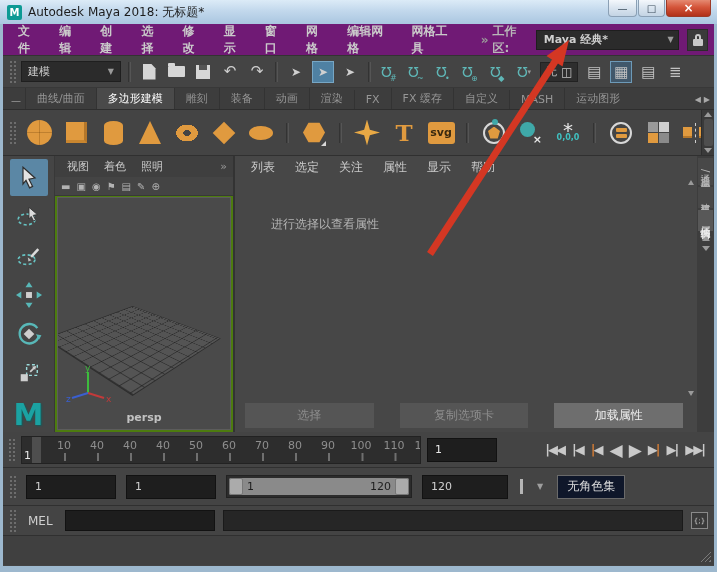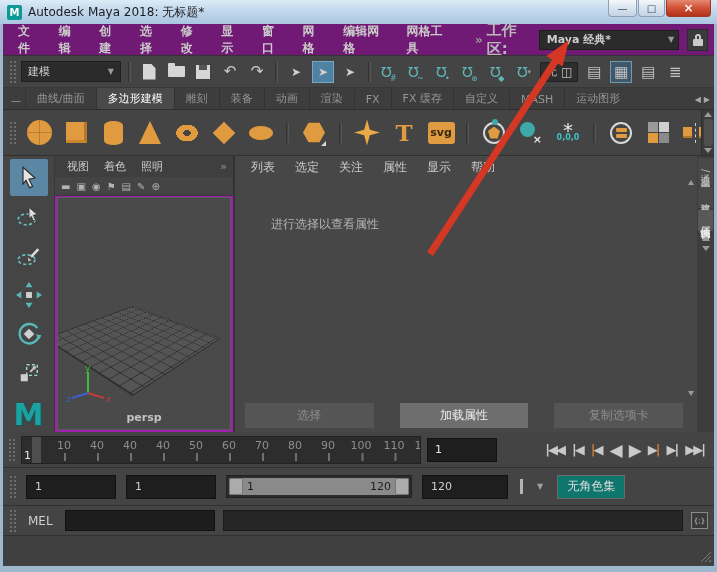--- a/index.html
+++ b/index.html
@@ -15,21 +15,21 @@
   .wb { height:17px; display:flex; align-items:center; justify-content:center; font-size:10px; color:#3a4a5a; border:1px solid #8ba0b5; border-top:none; border-radius:0 0 4px 4px; background:linear-gradient(#f4f8fc,#d9e4ef 50%,#c4d4e4); margin-left:1px; }
   .wb.min { width:29px; } .wb.max { width:27px; }
   .wb.close { width:45px; background:linear-gradient(#e58a72,#d4553a 45%,#b1311a); color:#fff; font-weight:bold; font-size:12px; border-color:#9c3a28; }
 
   
   .frame { position:absolute; left:3px; right:3px; top:24px; bottom:6px; background:#444; overflow:hidden; }
 
   .menubar { height:32px; background:#701a75; display:flex; align-items:center; padding:0 6px; border-bottom:1px solid #333;font-weight:bold; }
   .menu-item { padding:0 9px; font-size:12px; color:#cacaca; cursor:default; }
   .mb-overflow { color:#9a9a9a; margin:0 4px 0 14px; font-size:12px; }
-  .ws-label { color:#b8b8b8; font-size:15px; margin-right:4px; }
+  .ws-label { color:#b8b8b8; font-size:12px; margin-right:4px; }
   .ws-select { width:148px; height:20px; background:#2b2b2b; border:1px solid #1e1e1e; display:flex; align-items:center; padding-left:7px; color:#cfcfcf; position:relative; }
   .ws-select .arr { position:absolute; right:4px; font-size:8px; color:#9a9a9a; }
   .lock-btn { width:22px; height:22px; margin-left:8px; background:#3a3a3a; border:1px solid #2c2c2c; position:relative; }
   .lock-body { position:absolute; left:5px; bottom:4px; width:10px; height:7px; background:#c9c9c9; border-radius:1px; }
   .lock-shackle { position:absolute; left:7px; top:4px; width:6px; height:6px; border:2px solid #c9c9c9; border-bottom:none; border-radius:4px 4px 0 0; }
 
   
   .statusline { height:32px; background:#444; display:flex; align-items:center; gap:5px; padding:0 6px; border-bottom:1px solid #383838; }
   .dots { width:7px; height:24px; background-image:radial-gradient(#6d6d6d 1px, transparent 1.2px); background-size:4px 4px; }
   .mode-select { width:100px; height:21px; background:#2b2b2b; border:1px solid #1f1f1f; display:flex; align-items:center; justify-content:space-between; padding:0 6px; color:#cfcfcf; }
@@ -92,21 +92,21 @@
   .tri-down { width:0;height:0;border-left:4px solid transparent;border-right:4px solid transparent;border-top:5px solid #9a9a9a; }
   .scroll-thumb { width:9px; flex:1; margin:2px 0; background:#4e4e4e; border-radius:2px; }
 
   
   .main { height:276px; display:flex; background:#414141; }
   .toolbox { width:52px; background:#454545; display:flex; flex-direction:column; align-items:center; padding-top:3px; gap:2px; border-right:1px solid #383838; }
   .tool { width:38px; height:37px; display:flex; align-items:center; justify-content:center; border-radius:2px; }
   .tool.active { background:#5b87a5; }
   .maya-logo { margin-top:4px; font-size:30px; font-weight:bold; color:#1ba2a2; text-shadow:1px 1px 2px #0e5f5f; }
 
-  .vp { width:180px; display:flex; flex-direction:column; background:#a21caf; border-right:2px solid #333; }
+  .vp { width:180px; display:flex; flex-direction:column; background:#4d7c0f; border-right:2px solid #333; }
   .vp-menus { height:21px; display:flex; align-items:center; gap:3px; padding:0 6px; background:#3f3f3f; }
   .vp-menus .menu-item { padding:0 6px; font-size:11px; }
   .vp-overflow { margin-left:auto; color:#9a9a9a; }
   .vp-icons { height:19px; display:flex; align-items:center; gap:6px; padding:0 6px; background:#444; border-bottom:1px solid #383838; }
   .vp-icons span { font-size:10px; color:#b2b2b2; }
   .vp-canvas { flex:1; margin:1px 2px 2px 2px; background:#4a4a4a; border:1px solid #5c5c5c; position:relative; overflow:hidden; }
   .vp-grid { position:absolute; left:12px; top:78px; width:125px; height:125px; background-color:#545454; background-image:repeating-linear-gradient(0deg, rgba(25,25,25,.55) 0 1px, transparent 1px 12px),repeating-linear-gradient(90deg, rgba(25,25,25,.55) 0 1px, transparent 1px 12px); border:1px solid #2d2d2d; transform:perspective(280px) rotateX(62deg) rotateZ(45deg); }
   .persp-label { position:absolute; bottom:5px; left:0; right:0; text-align:center; color:#c2c2c2; font-weight:bold; font-size:11px; }
   .axis { position:absolute; left:8px; bottom:24px; }
   .axis text { font-size:9px; }
@@ -143,21 +143,21 @@
   
   .range-row { height:38px; display:flex; align-items:center; gap:10px; padding:4px 6px; background:#444; border-bottom:1px solid #303030; }
   .nf { height:24px; background:#1e1e1e; border:1px solid #121212; color:#cfcfcf; font-size:11px; padding-left:8px; font-family:inherit; }
   .rslider { width:186px; height:23px; background:#2c2c2c; border:1px solid #222; display:flex; align-items:center; position:relative; }
   .rtrack { position:absolute; left:2px; right:2px; top:2px; bottom:2px; background:#8a8a8a; border-radius:2px; display:flex; align-items:center; justify-content:space-between; }
   .rhandle { width:14px; height:17px; background:#ababab; border-radius:2px; border:1px solid #777; }
   .rlab { color:#1e1e1e; font-size:11px; padding:0 4px; }
   .rlab.rl-left { margin-right:auto; }
   .keybar { width:3px; height:15px; background:#b5b5b5; margin-left:2px; }
   .dd-arr { font-size:8px; color:#9e9e9e; padding:0 4px; }
-  .charset-btn { height:24px; padding:0 9px; background:#0f766e; border:1px solid #6a6a6a; color:#dcdcdc; display:flex; align-items:center; font-size:12px; }
+  .charset-btn { height:24px; padding:0 9px; background:#0f172a; border:1px solid #6a6a6a; color:#dcdcdc; display:flex; align-items:center; font-size:12px; }
 
   
   .cmd-row { height:30px; display:flex; align-items:center; gap:8px; padding:0 6px; background:#444; border-bottom:1px solid #303030; }
   .mel-label { color:#cfcfcf; font-size:12px; padding:0 4px; }
   .mel-input { width:150px; height:21px; background:#1d1d1d; border:1px solid #121212; color:#ddd; font-family:"DejaVu Sans Mono",monospace; font-size:11px; padding:0 4px; }
   .mel-output { flex:1; height:21px; background:#262626; border:1px solid #1a1a1a; }
   .script-ico { width:17px; height:17px; background:#3a3a3a; border:1px solid #8a8a8a; color:#d5d5d5; font-size:7px; display:flex; align-items:center; justify-content:center; }
   .help-row { height:29px; background:#404040; position:relative; }
   .grip { position:absolute; right:3px; bottom:3px; width:11px; height:11px; background:repeating-linear-gradient(135deg, transparent 0 2px, #7a7a7a 2px 3px); clip-path:polygon(100% 0,100% 100%,0 100%); }
 
@@ -462,22 +462,22 @@
           <span class="menu-item">关注</span>
           <span class="menu-item">属性</span>
           <span class="menu-item">显示</span>
           <span class="menu-item">帮助</span>
         </div>
         <div class="ae-body">
           <div class="ae-msg">进行选择以查看属性</div>
         </div>
         <div class="ae-footer">
           <div class="ae-btn">选择</div>
+          <div class="ae-btn">复制选项卡</div>
           <div class="ae-btn primary">加载属性</div>
-          <div class="ae-btn">复制选项卡</div>
         </div>
         <div class="ae-scroll">
           <span class="tri-up"></span>
           <span class="tri-down"></span>
         </div>
       </div>
 
       <div class="side-tabs">
         <div class="vtab">通道盒/层编辑器</div>
         <div class="vtab">建模工具包</div>

